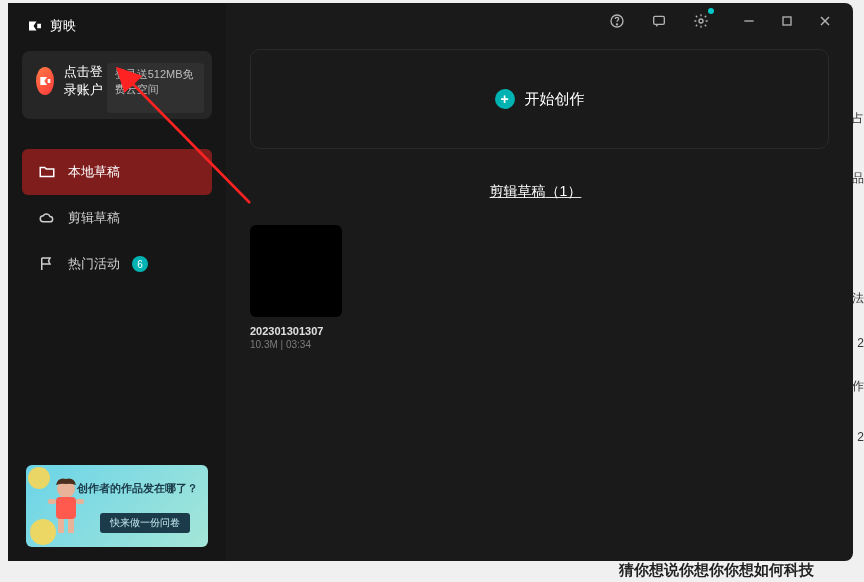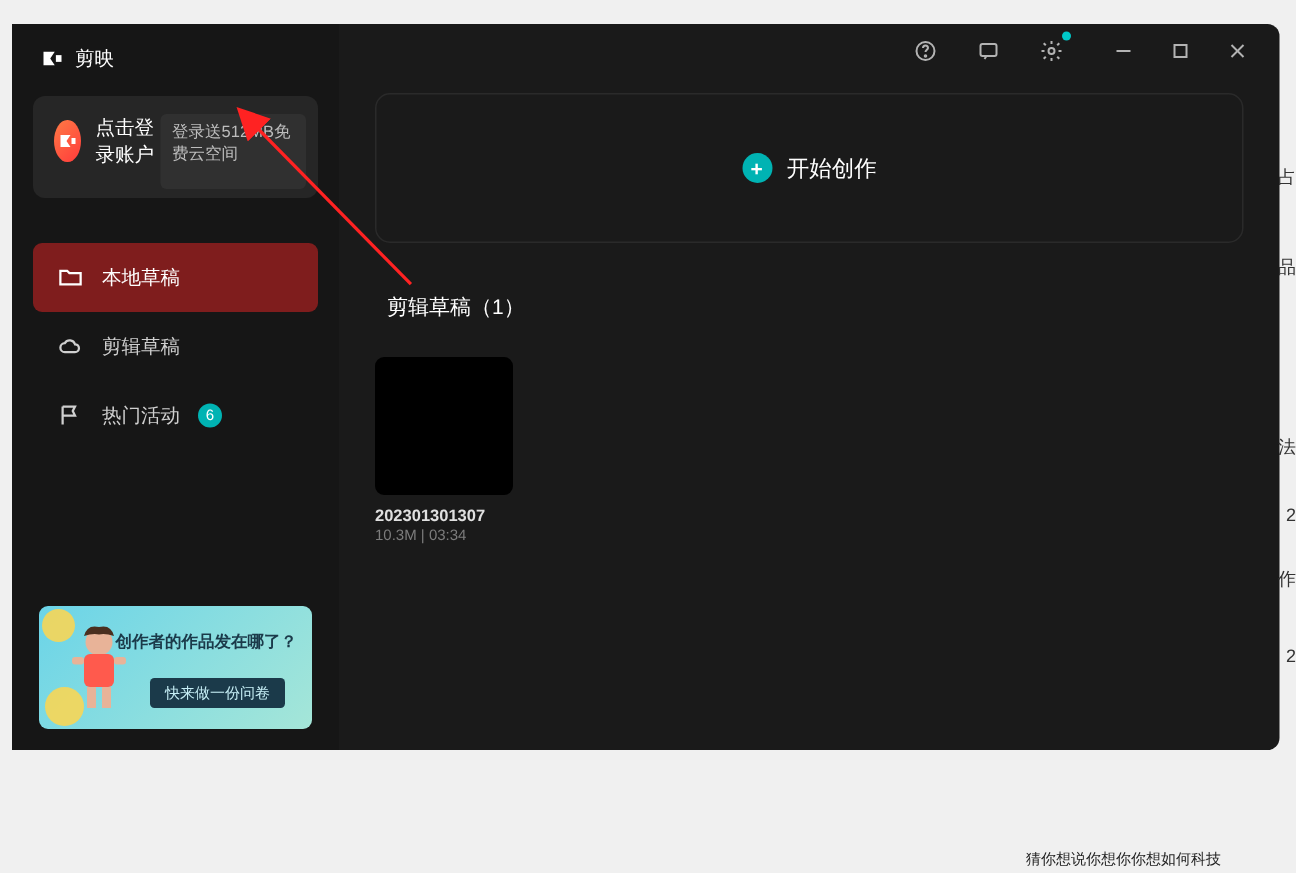--- a/index.html
+++ b/index.html
@@ -7,23 +7,23 @@
       width: 864px;
       height: 582px;
       background: #f0f0f0;
       font-family: "Microsoft YaHei", sans-serif;
       overflow: hidden;
       position: relative;
     }
     .app-window {
       position: absolute;
       left: 8px;
-      top: 16px;
+      top: 3px;
       width: 845px;
-      height: 484px;
+      height: 558px;
       background: #1a1a1a;
       border-radius: 8px;
       display: flex;
       color: #e0e0e0;
       overflow: visible;
     }
     .sidebar {
       width: 218px;
       background: #161616;
       padding: 14px 14px;
@@ -213,22 +213,23 @@
       align-items: center;
       justify-content: center;
       color: #fff;
       font-size: 14px;
       font-weight: bold;
     }
     .create-label { color: #fff; font-size: 15px; }
     .drafts-header {
       display: flex;
       align-items: center;
-      justify-content: space-between;
-      margin: 34px 24px 0 32px;
+      justify-content: center;
+      margin: 34px 24px 0 16px;
+      text-decoration: underline;
     }
     .drafts-title { color: #fff; font-size: 14px; }
     .batch-btn {
       background: #2a2a2a;
       color: #d0d0d0;
       font-size: 12px;
       padding: 6px 12px;
       border-radius: 5px;
       border: none;
       cursor: pointer;
@@ -263,22 +264,22 @@
     .annotation {
       position: absolute;
       pointer-events: none;
       left: 0; top: 0; width: 100%; height: 100%;
     }
     .bottom-text {
       position: absolute;
       bottom: 2px;
       right: 50px;
       color: #222;
-      font-size: 10px;
-      font-weight: 400;
+      font-size: 15px;
+      font-weight: 700;
       letter-spacing: 0;
     }
     .side-smudge {
       position: absolute;
       right: 0;
       color: #333;
       font-size: 12px;
     }
   </style>
 </head>

